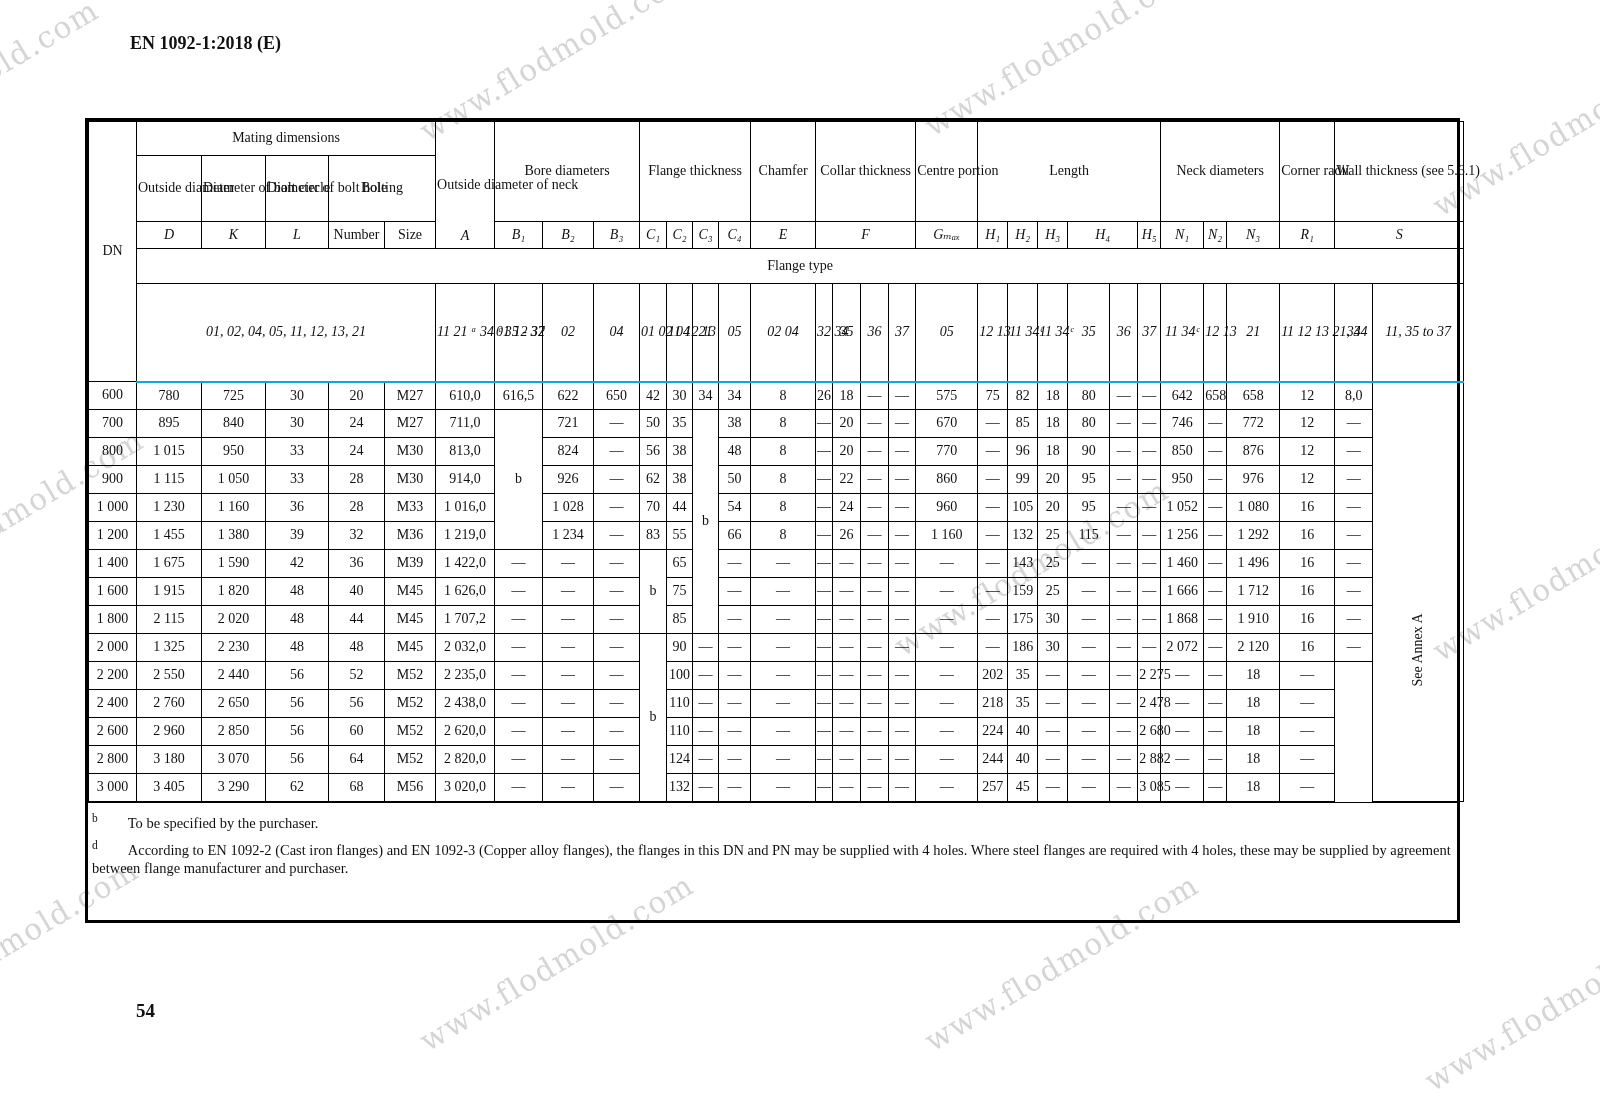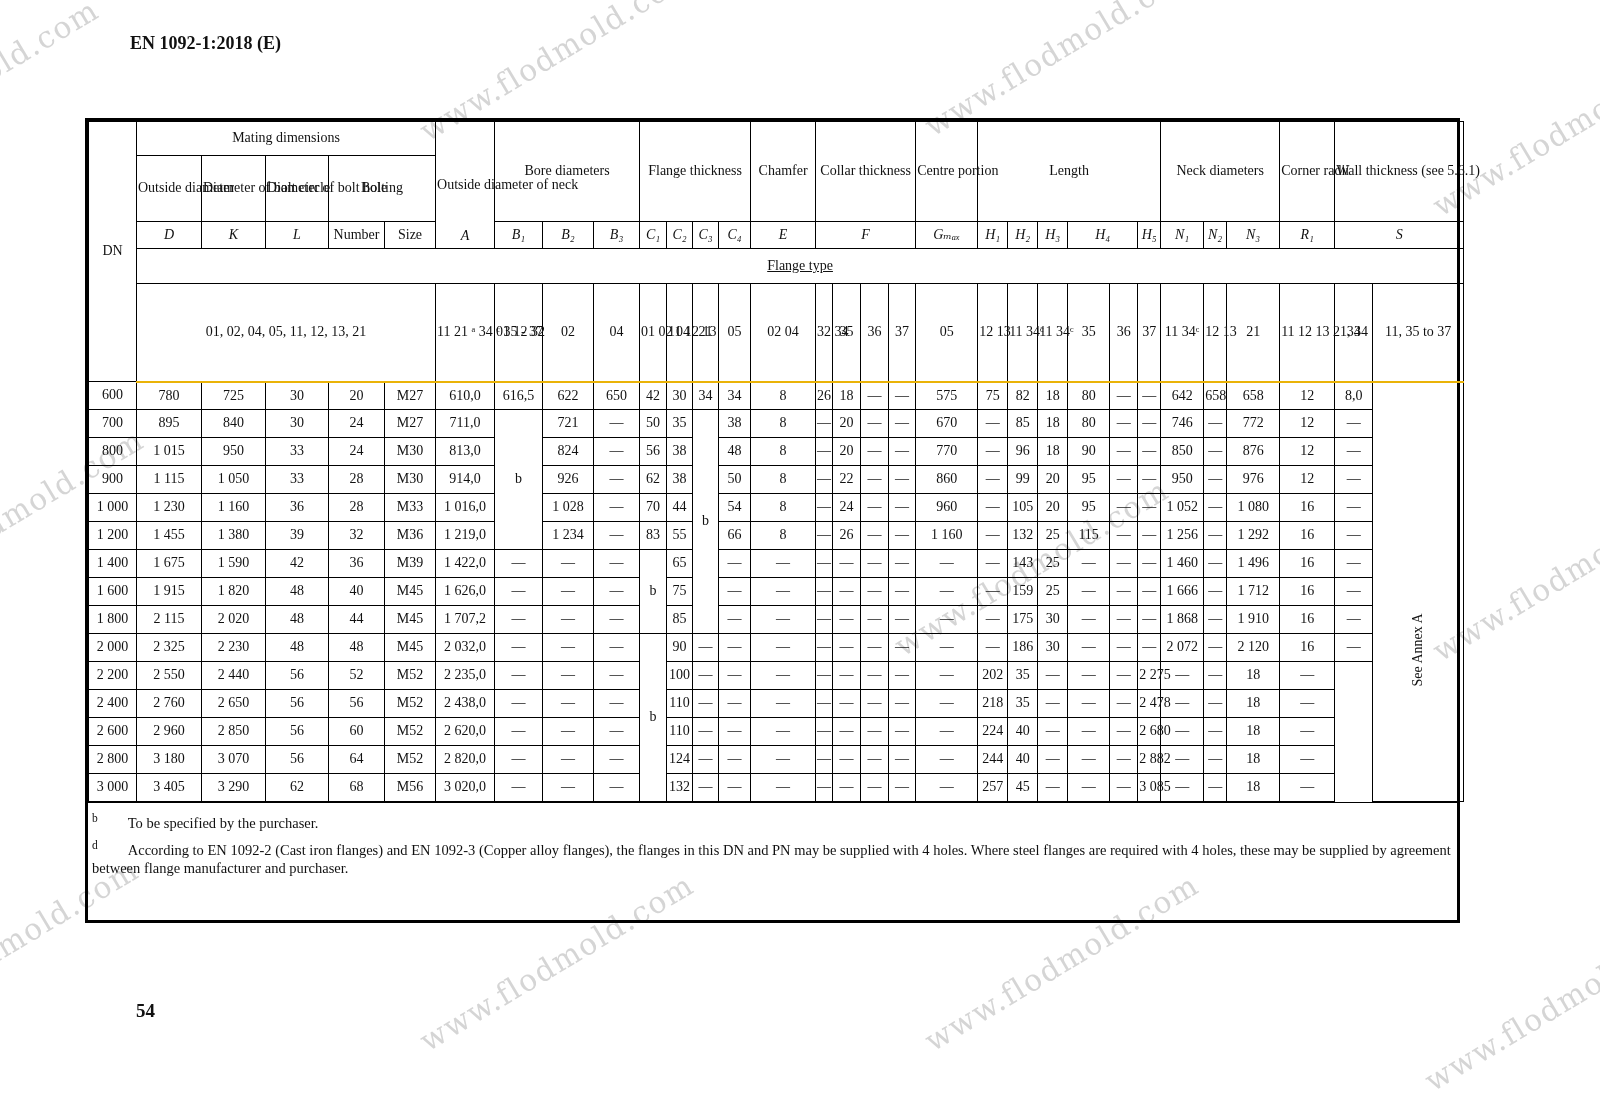--- a/index.html
+++ b/index.html
@@ -30,23 +30,23 @@
     border:1px solid #000;text-align:center;vertical-align:middle;
     padding:0 1px;font-size:14px;line-height:1.15;color:#111;
     overflow:visible;white-space:nowrap;
   }
   td.grp{font-size:13.5px;white-space:pre-line;}
   td.sym{font-style:italic;font-size:14px;}
   td.ft{font-size:13px;white-space:pre-line;line-height:1.25;}
   tr.hrow1{height:34px;}
   tr.hrow2{height:66px;}
   tr.hrow3{height:27px;}
-  tr.hrow4{height:35px;text-decoration:underline;}
+  tr.hrow4{height:35px;}
   tr.hrow5{height:98px;}
-  tr.hrow5 td{border-bottom:2px solid #eab308;}
+  tr.hrow5 td{border-bottom:2px solid #0ea5e9;font-style:italic;}
   tr.hrow4 td{font-size:14px;}
   tr.drow{height:28px;margin-top:40px;}
   td.neck{position:relative;white-space:pre-line;font-size:13.5px;}
   td.neck .neck-sym{position:absolute;left:0;right:0;bottom:4px;font-style:italic;font-size:14px;}
   td.annex-cell{position:relative;}
   td.annex-cell .vtext{
     position:absolute;left:50%;top:64%;
     transform:translate(-50%,-50%) rotate(-90deg);
     white-space:nowrap;font-size:14px;
   }
@@ -517,21 +517,21 @@
           <td>—</td>
           <td>—</td>
           <td>1 868</td>
           <td>—</td>
           <td>1 910</td>
           <td>16</td>
           <td>—</td>
         </tr>
         <tr class="drow">
           <td>2 000</td>
-          <td>2 325</td>
+          <td>1 325</td>
           <td>2 230</td>
           <td>48</td>
           <td>48</td>
           <td>M45</td>
           <td>2 032,0</td>
           <td>—</td>
           <td>—</td>
           <td>—</td>
           <td rowspan="6">b</td>
           <td>90</td>

